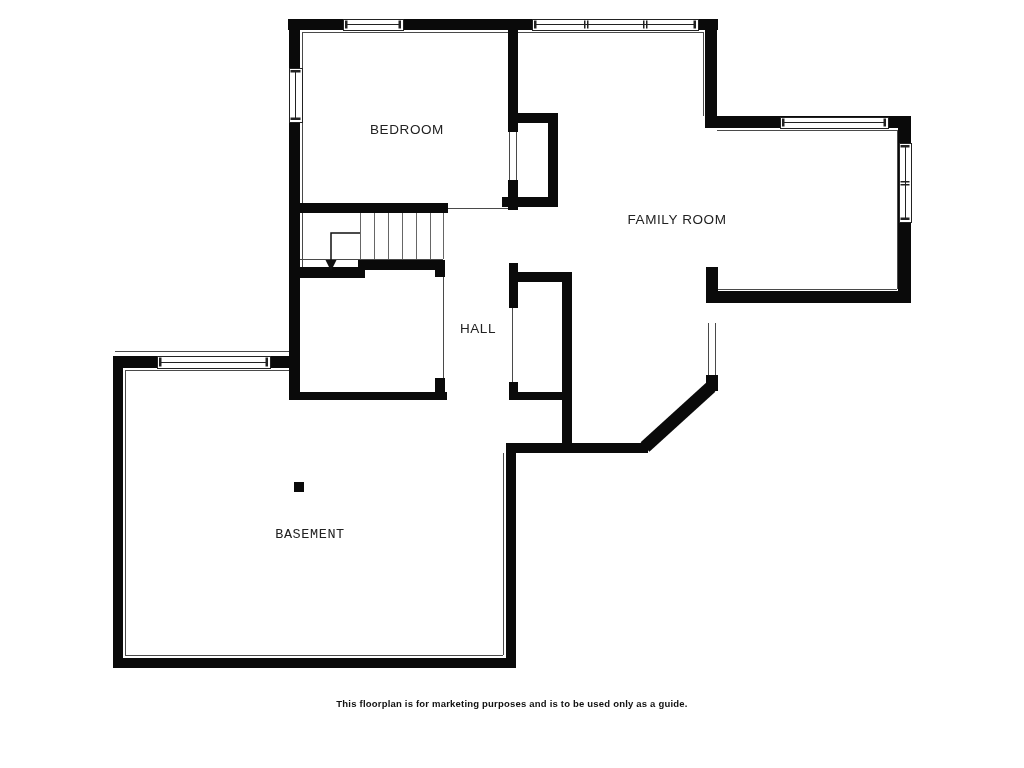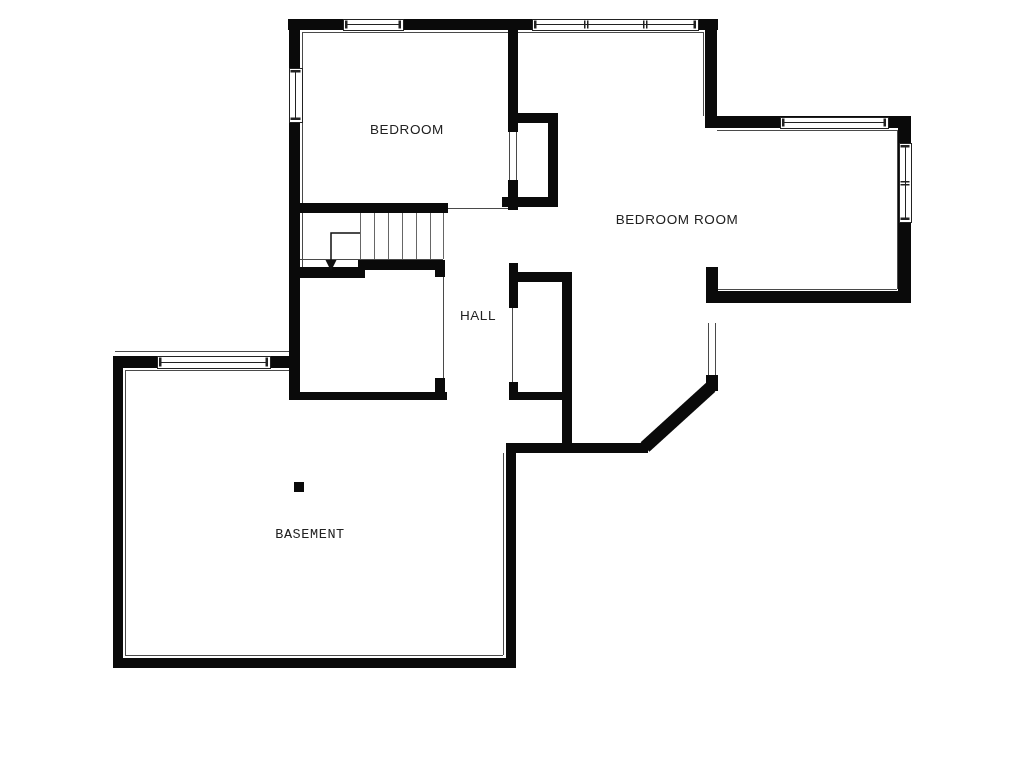--- a/index.html
+++ b/index.html
@@ -121,17 +121,18 @@
       <rect x="157" y="356" width="113" height="12" fill="#ffffff" stroke="#222222" stroke-width="1" shape-rendering="crispEdges"></rect>
       <line x1="159" y1="362" x2="268" y2="362" stroke="#222222" stroke-width="1" shape-rendering="crispEdges"></line>
       <rect x="159" y="357.5" width="2.5" height="9" fill="#222222"></rect>
       <rect x="265.5" y="357.5" width="2.5" height="9" fill="#222222"></rect>
       <polyline points="360,233 331,233 331,262" fill="none" stroke="#111111" stroke-width="1.5"></polyline>
       <polygon points="331,271 325.5,260 336.5,260" fill="#111111"></polygon>
       <rect x="294" y="482" width="10" height="10" fill="#0a0a0a"></rect>
     </svg>
   <div id="labels">
       <div class="room-label" style="left: 407px; top: 129px;">BEDROOM</div>
-      <div class="room-label" style="left: 677px; top: 219px;">BEDROOM ROOM</div>
-      <div class="room-label" style="left: 478px; top: 315px;">HALL</div>
+      <div class="room-label" style="left: 677px; top: 219px;">FAMILY ROOM</div>
+      <div class="room-label" style="left: 478px; top: 328px;">HALL</div>
       <div class="room-label" style="left: 310px; top: 534px; font-family: Liberation Mono, monospace;">BASEMENT</div>
     </div>
+  <div class="disclaimer">This floorplan is for marketing purposes and is to be used only as a guide.</div>
 </div>
 
 </body></html>

